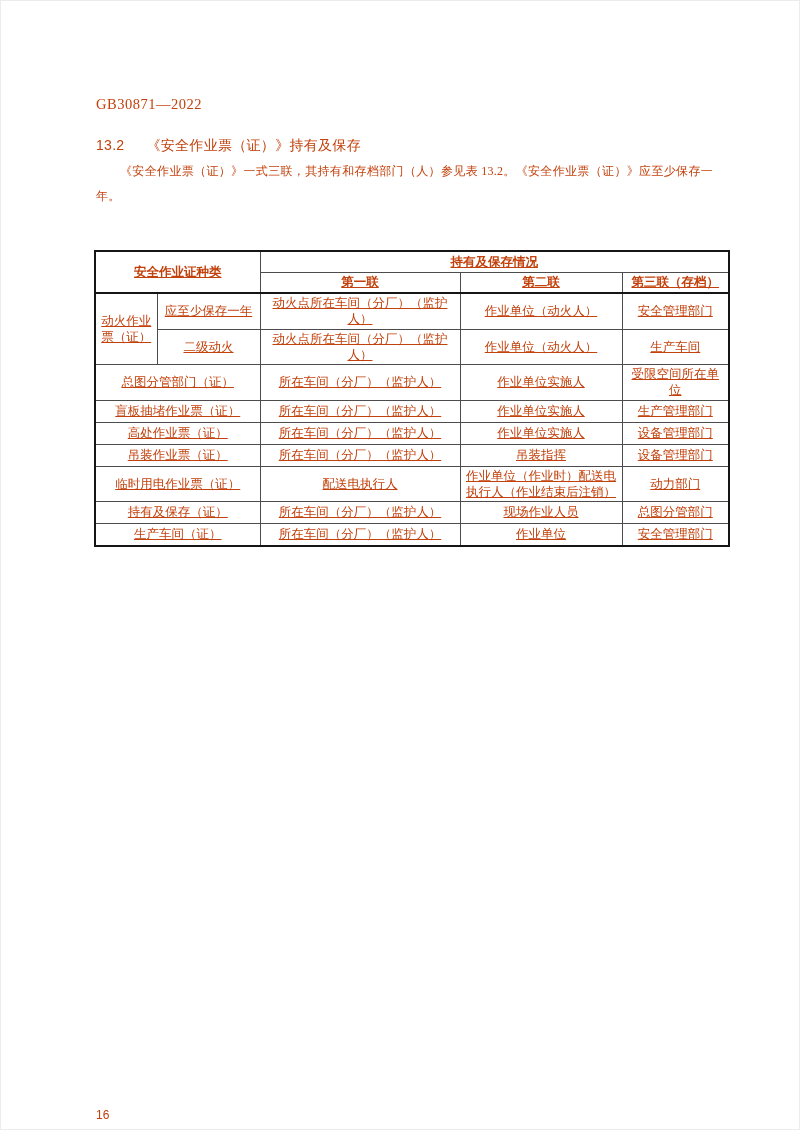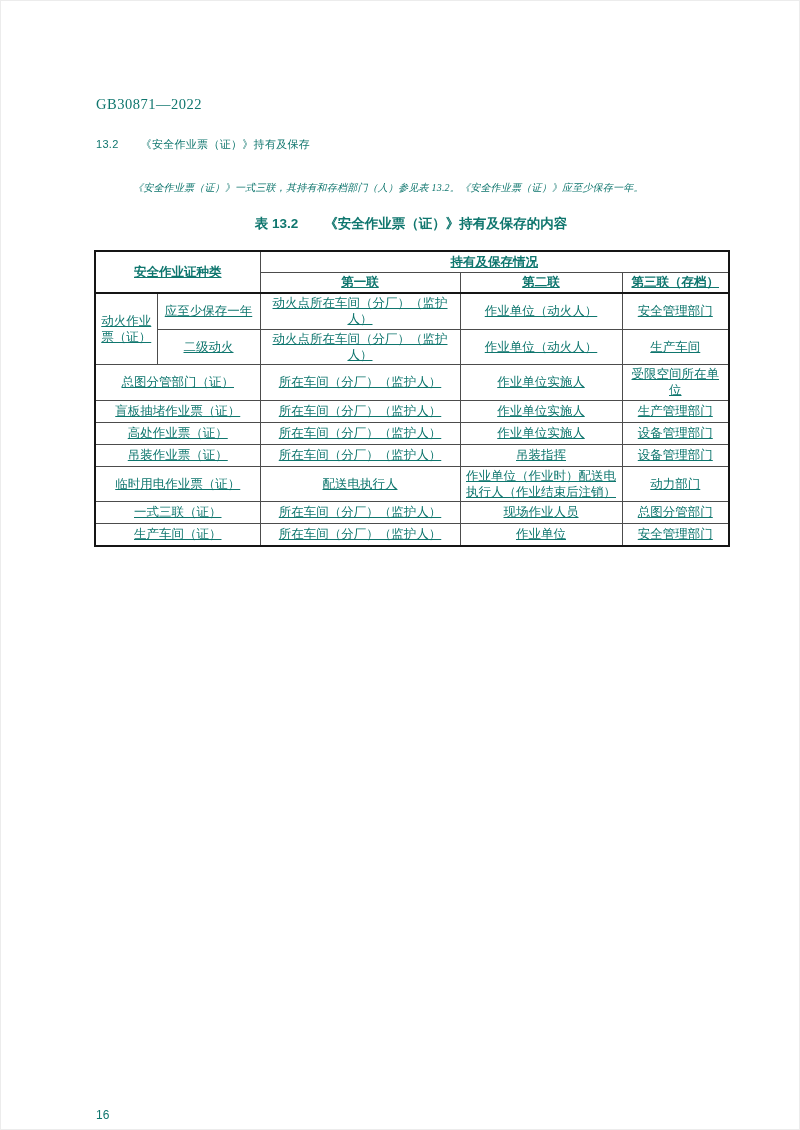--- a/index.html
+++ b/index.html
@@ -4,52 +4,51 @@
 <style>
   * { box-sizing: border-box; }
   html, body { margin: 0; padding: 0; background: #ffffff; }
   .page {
     position: relative;
     width: 800px;
     height: 1130px;
     background: #ffffff;
     border: 1px solid #ececec;
     font-family: "Liberation Serif", "DejaVu Serif", serif;
-    color: #0f766e;
+    color: #c2410c;
     overflow: hidden;
   }
   .doc-code {
     position: absolute;
     left: 95px;
     top: 95px;
     font-size: 14.5px;
     letter-spacing: 0.5px;
   }
   .section-heading {
     position: absolute;
     left: 95px;
     top: 136px;
     font-family: "Liberation Sans", "DejaVu Sans", sans-serif;
-    font-size: 11px;
+    font-size: 14px;
     letter-spacing: 0.3px;
     white-space: nowrap;
   }
   .section-heading .sec-num { margin-right: 22px; }
   .body-para {
     position: absolute;
     left: 95px;
     top: 158px;
     width: 617px;
-    margin: 17px;
-    font-size: 10px;
+    margin: 0;
+    font-size: 12px;
     line-height: 24.5px;
     text-indent: 2em;
     text-align: justify;
     letter-spacing: 0.2px;
-    font-style: italic;
   }
   .table-caption {
     position: absolute;
     left: 93px;
     top: 214px;
     width: 634px;
     text-align: center;
     font-family: "Liberation Sans", "DejaVu Sans", sans-serif;
     font-weight: bold;
     font-size: 13.5px;
@@ -98,23 +97,20 @@
 <div class="page">
 
   <div class="doc-code">GB30871—2022</div>
 
   <div class="section-heading">
     <span class="sec-num">13.2</span><span>《安全作业票（证）》持有及保存</span>
   </div>
 
   <p class="body-para">《安全作业票（证）》一式三联，其持有和存档部门（人）参见表 13.2。《安全作业票（证）》应至少保存一年。</p>
 
-  <div class="table-caption">
-    <span class="cap-label">表 13.2</span><span>《安全作业票（证）》持有及保存的内容</span>
-  </div>
 
   <table class="permit-table">
     <colgroup>
       <col style="width:62px">
       <col style="width:103px">
       <col style="width:200px">
       <col style="width:162px">
       <col style="width:107px">
     </colgroup>
     <thead>
@@ -166,21 +162,21 @@
         <td>吊装指挥</td>
         <td>设备管理部门</td>
       </tr>
       <tr class="tall">
         <td colspan="2">临时用电作业票（证）</td>
         <td>配送电执行人</td>
         <td>作业单位（作业时）配送电执行人（作业结束后注销）</td>
         <td>动力部门</td>
       </tr>
       <tr>
-        <td colspan="2">一式三联（证）</td>
+        <td colspan="2">持有及保存（证）</td>
         <td>所在车间（分厂）（监护人）</td>
         <td>现场作业人员</td>
         <td>总图分管部门</td>
       </tr>
       <tr>
         <td colspan="2">生产车间（证）</td>
         <td>所在车间（分厂）（监护人）</td>
         <td>作业单位</td>
         <td>安全管理部门</td>
       </tr>

